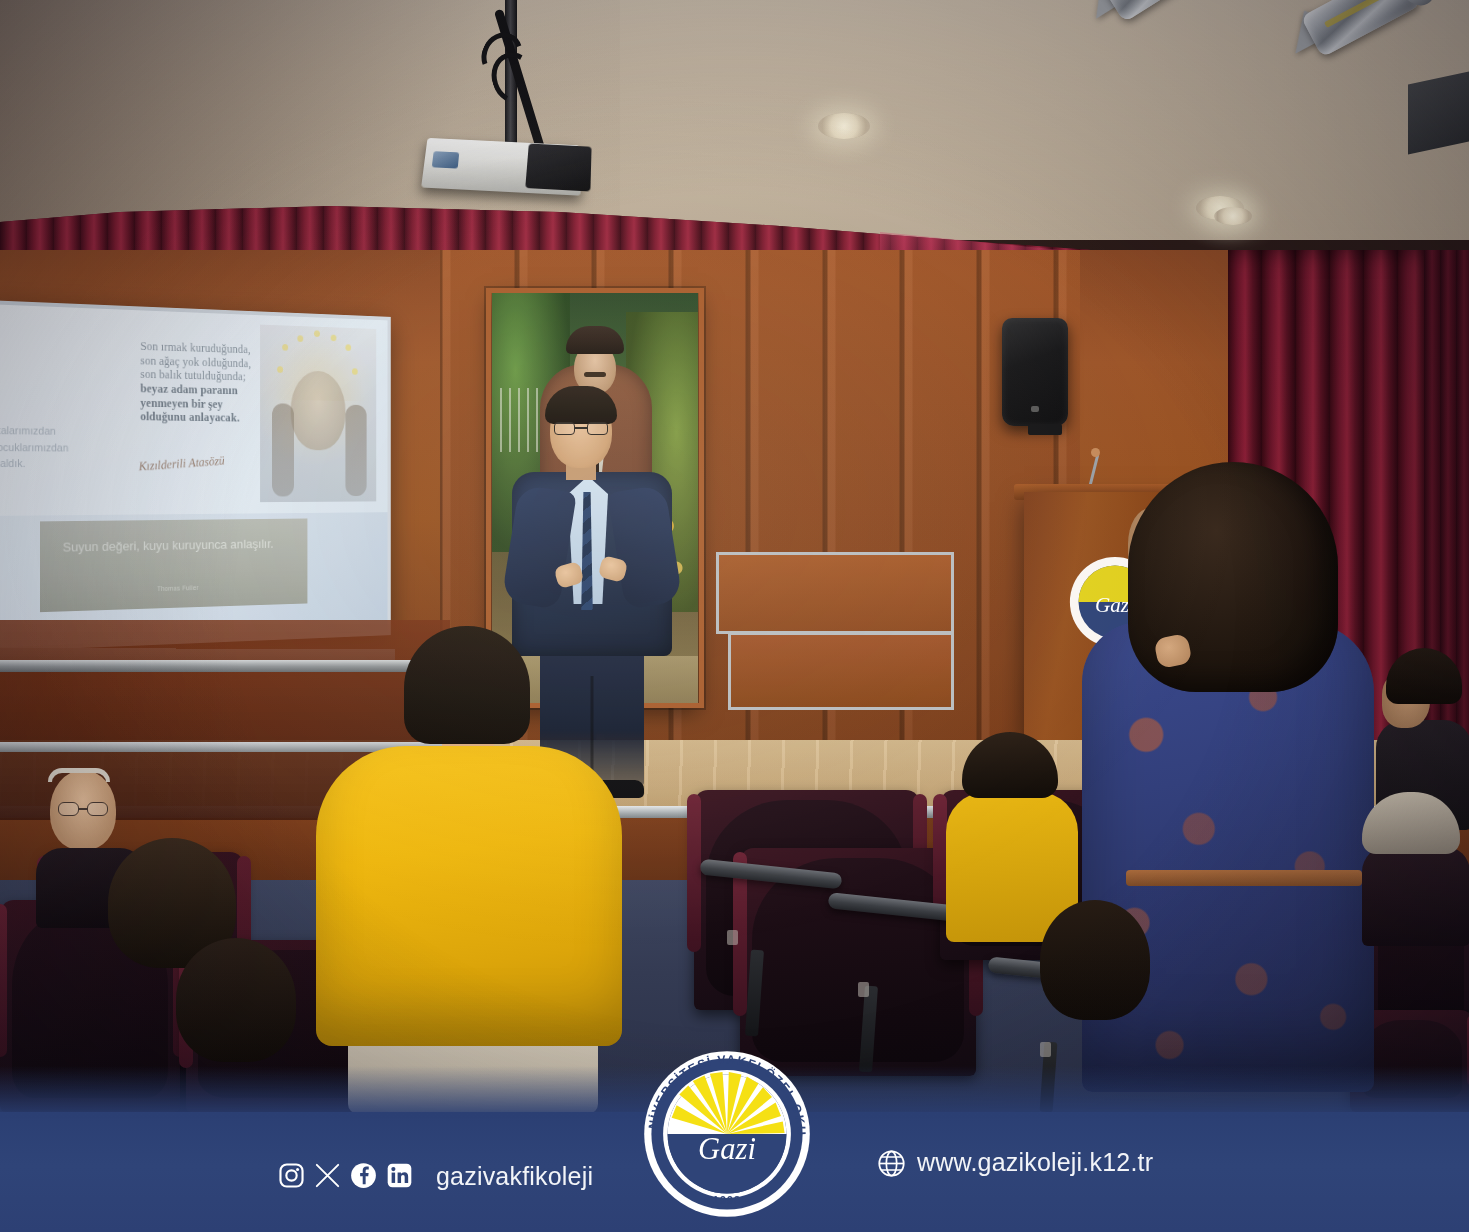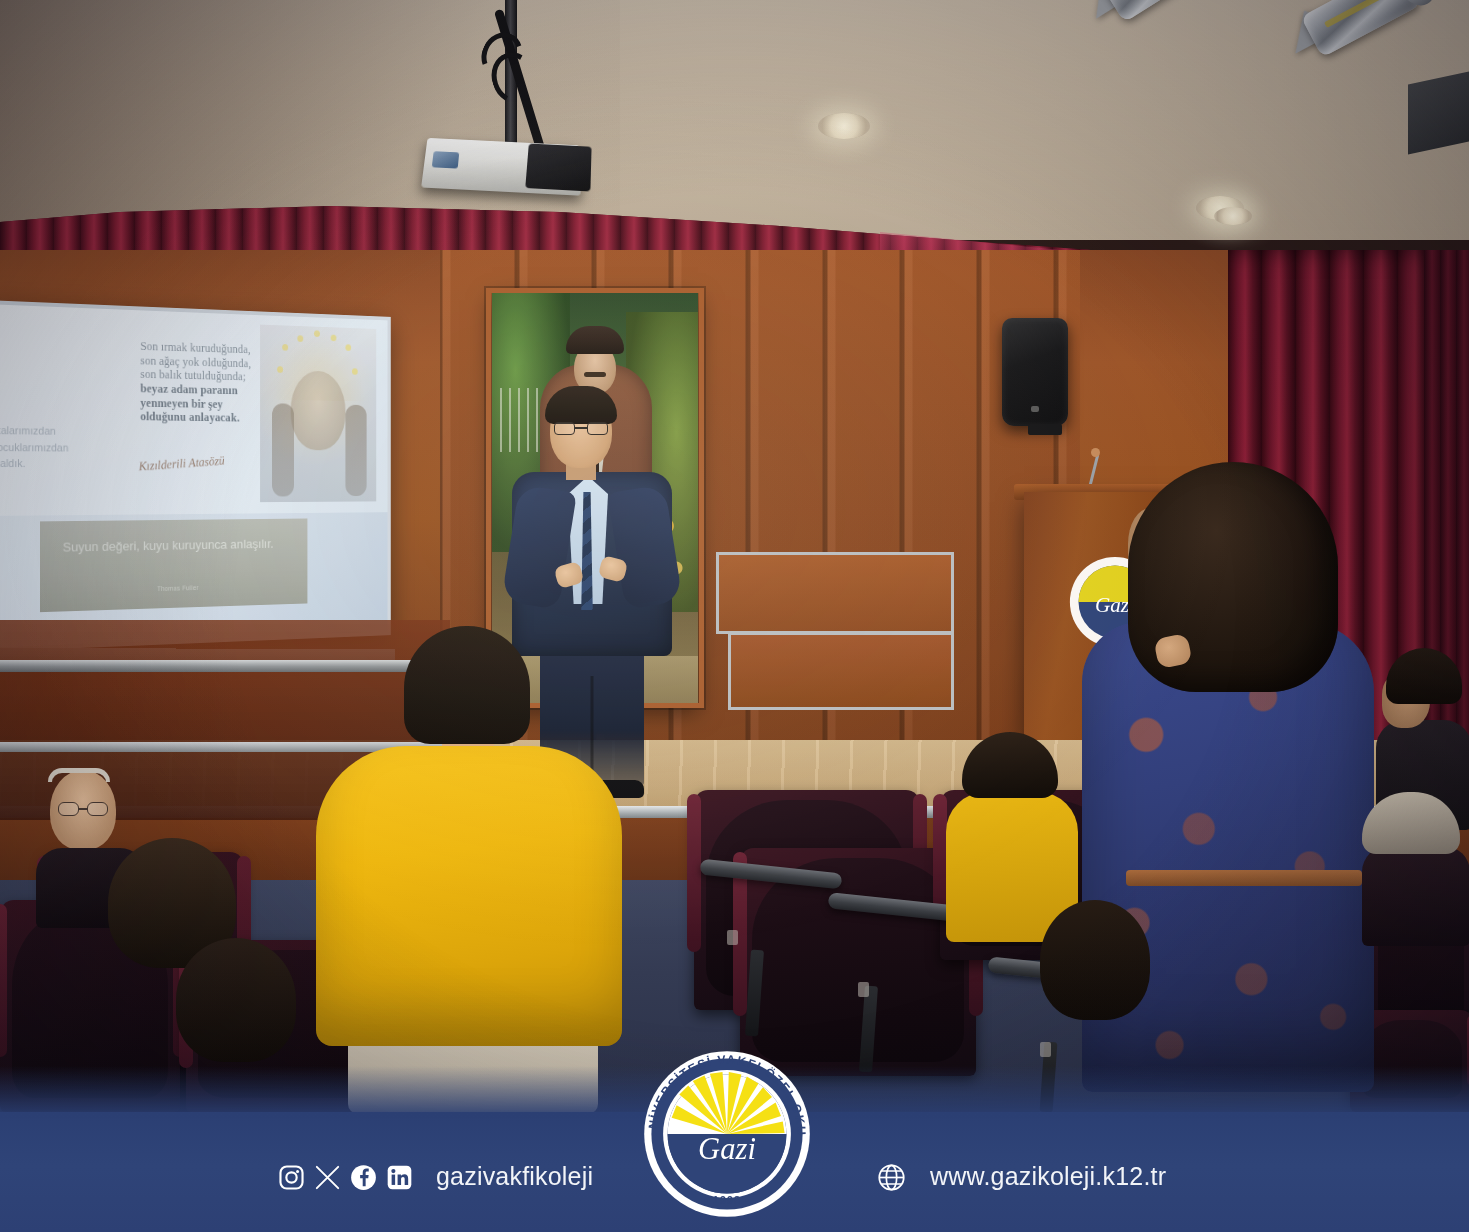--- a/index.html
+++ b/index.html
@@ -671,33 +671,33 @@
     overflow: visible;
   }
   .footer-blend {
     position: absolute; left: 0; top: -46px; width: 1469px; height: 52px;
     background: linear-gradient(180deg, rgba(43,63,115,0), rgba(43,63,115,.96));
     pointer-events: none;
   }
 
   .social-group {
     position: absolute; left: 278px; top: 50px;
-    display: flex; align-items: flex-end; gap: 9px;
+    display: flex; align-items: flex-start; gap: 9px;
   }
   .sicon { width: 27px; height: 27px; display: block; }
   .handle {
     margin-left: 14px;
     font-size: 25px; color: #f2f4f8; letter-spacing: .2px;
     font-family: "Liberation Sans", sans-serif; font-weight: 300;
     white-space: nowrap;
   }
 
   .web-group {
-    position: absolute; left: 877px; top: 50px;
-    display: flex; align-items: center; gap: 26px; justify-content: space-between;
+    position: absolute; left: 877px; top: 36px;
+    display: flex; align-items: center; gap: 13px; justify-content: space-between;
   }
   .web-url {
     font-size: 25px; color: #f2f4f8; letter-spacing: .2px;
     font-family: "Liberation Sans", sans-serif; font-weight: 300;
     white-space: nowrap;
   }
 
   
   #seal {
     position: absolute; left: 637px; top: 1044px;

